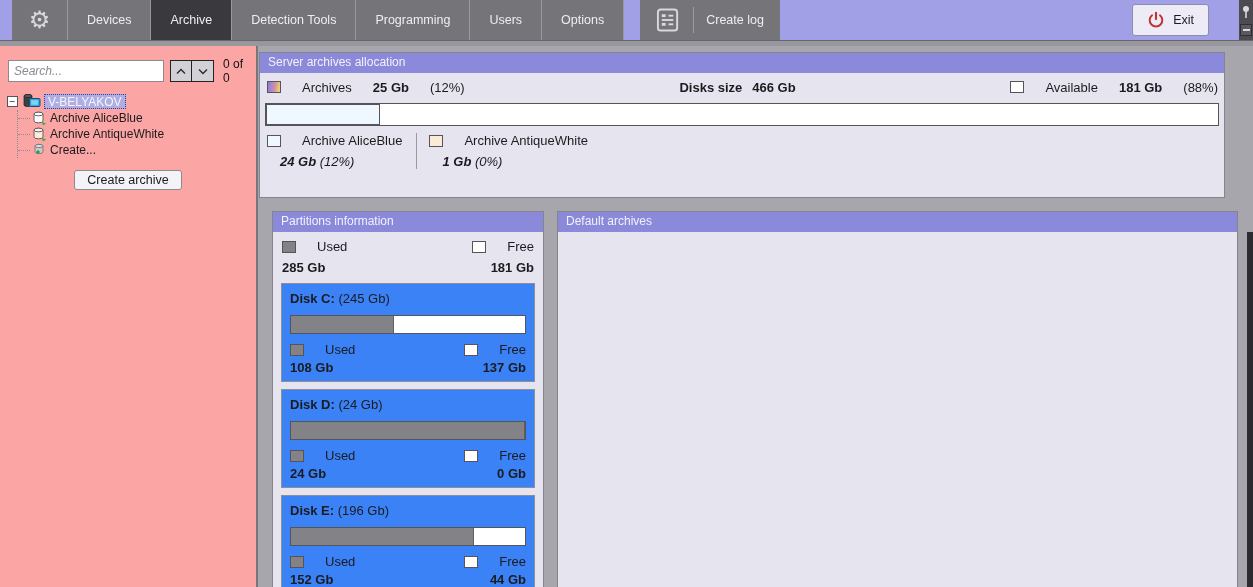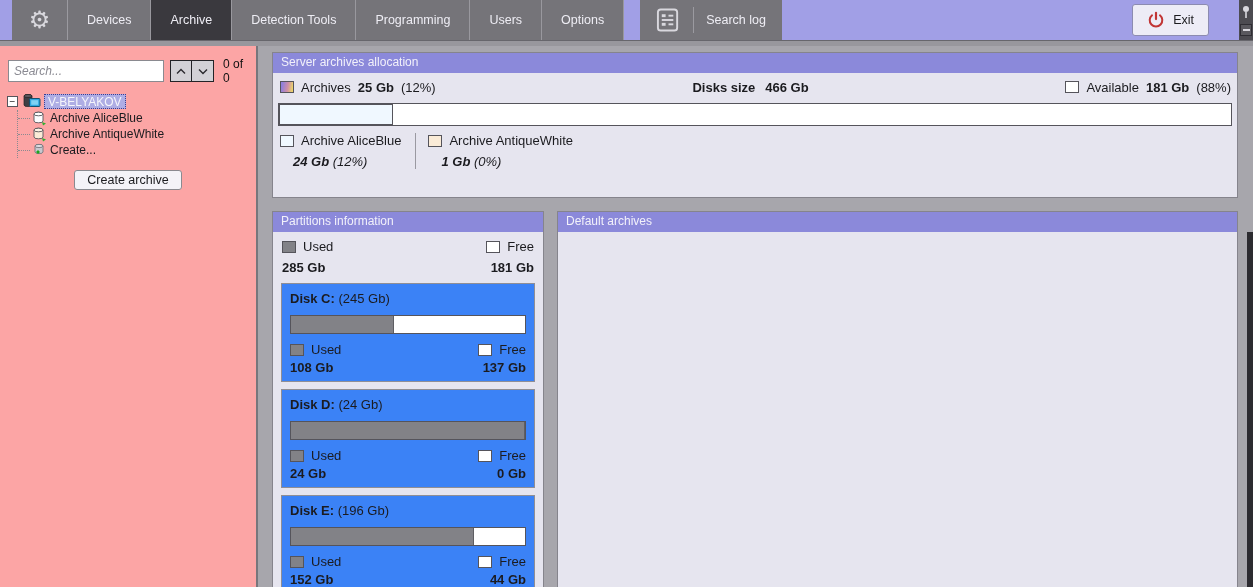--- a/index.html
+++ b/index.html
@@ -39,26 +39,26 @@
   .root-label { background:#aeade4; border:1px dotted #3d3d8f; color:#f5f5fb; padding:0 3px; height:15px; line-height:14px; cursor:pointer;text-align:center; }
   .tree-children { margin-left:17px; border-left:1px dotted #8a8a90; }
   .tree-child { display:flex; align-items:center; height:16px; padding-left:0; cursor:pointer; }
   .tree-child .h-dots { width:12px; border-top:1px dotted #8a8a90; margin-right:2px; }
   .child-label { color:#1b1b1f; }
   .create-archive-btn { display:block; margin:12px auto 0 auto; background:#f4f3f8; border:1px solid #8a8a90; border-radius:3px; height:20px; padding:0 12px; font-size:12.5px; color:#1b1b1f; font-family:inherit; cursor:pointer; }
 
   
   .panel { position:absolute; background:#e6e5ef; border:1px solid #85848c; }
   .panel-header { height:20px; background:#8b89da; color:#f2f1fa; font-size:12px; line-height:19px; padding-left:8px; }
-  #panel-alloc { left:272px; top:52px; width:966px; height:146px; }
+  #panel-alloc { left:259px; top:52px; width:966px; height:146px; }
   #panel-part  { left:272px; top:211px; width:272px; height:380px; }
   #panel-default { left:557px; top:211px; width:681px; height:380px; }
 
   .alloc-row1 { display:flex; align-items:center; height:28px; padding:0 6px 0 7px; }
-  .leg { display:flex; align-items:center; gap:7px; }
+  .leg { display:flex; align-items:center; gap:21px; }
   .sq { width:14px; height:12px; border:1px solid #55545b; display:inline-block; flex:0 0 auto; }
   .sq-grad { background:linear-gradient(100deg,#8f7fdd 10%,#cf8fa8 55%,#e9cf6e 90%); }
   .alloc-center { flex:1; text-align:center; font-weight:bold; }
   .alloc-center span { margin:0 2px; }
   .gap6 { display:inline-block; width:2px; }
   .alloc-bar { margin:2px 5px 0 5px; height:23px; background:#fff; border:1px solid #55545b; display:flex; }
   .alloc-fill { height:100%; border-right:1px solid #55545b; outline:1px solid #55545b; outline-offset:-1px; }
   .alloc-row2 { display:flex; margin-top:7px; padding-left:7px; }
   .arch-block { padding-right:14px; }
   .arch-block + .arch-block { border-left:1px solid #9a99a1; padding-left:12px; }
@@ -95,21 +95,21 @@
   </div>
   <div class="syslog-tile">
     <svg viewBox="0 0 26 26">
       <rect x="2" y="2" width="20" height="22" rx="3" class="stk"></rect>
       <rect x="6" y="7" width="4" height="3" fill="#d9d8de"></rect>
       <line x1="13" y1="8.5" x2="18" y2="8.5" class="stk"></line>
       <line x1="6" y1="13" x2="18" y2="13" class="stk"></line>
       <rect x="6" y="16" width="4" height="3" fill="#d9d8de"></rect>
       <line x1="13" y1="17.5" x2="18" y2="17.5" class="stk"></line>
     </svg>
-    <span>Search log</span>
+    <span>Create log</span>
   </div>
   <button class="exit-btn">
     <svg width="18" height="18" viewBox="0 0 20 20">
       <path d="M10 2 v7" stroke="#c13535" stroke-width="2.4" fill="none" stroke-linecap="round"></path>
       <path d="M5.6 4.8 a7 7 0 1 0 8.8 0" stroke="#c13535" stroke-width="2.2" fill="none" stroke-linecap="round"></path>
     </svg>
     <span>Exit</span>
   </button>
   <div class="pin-col">
     <div class="pin-btn">

